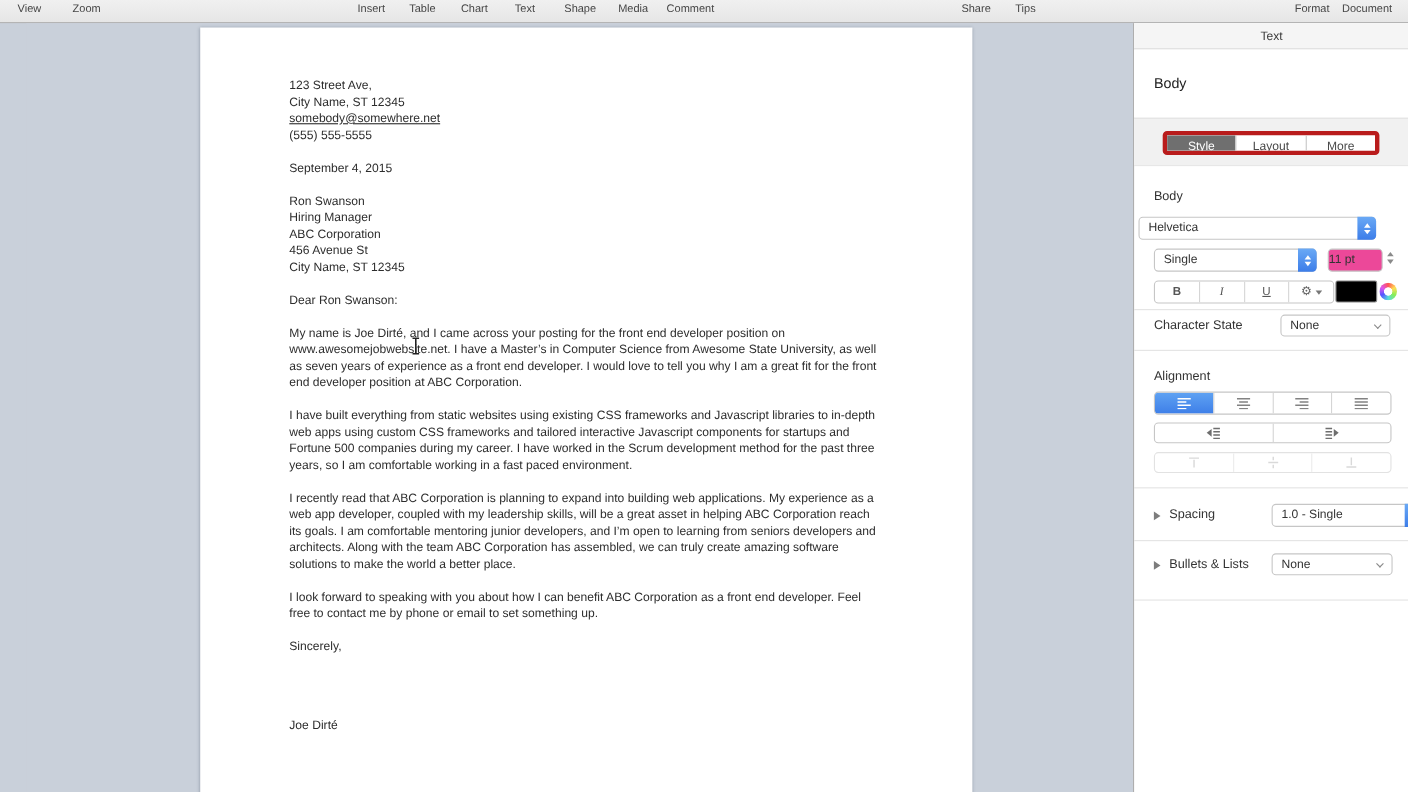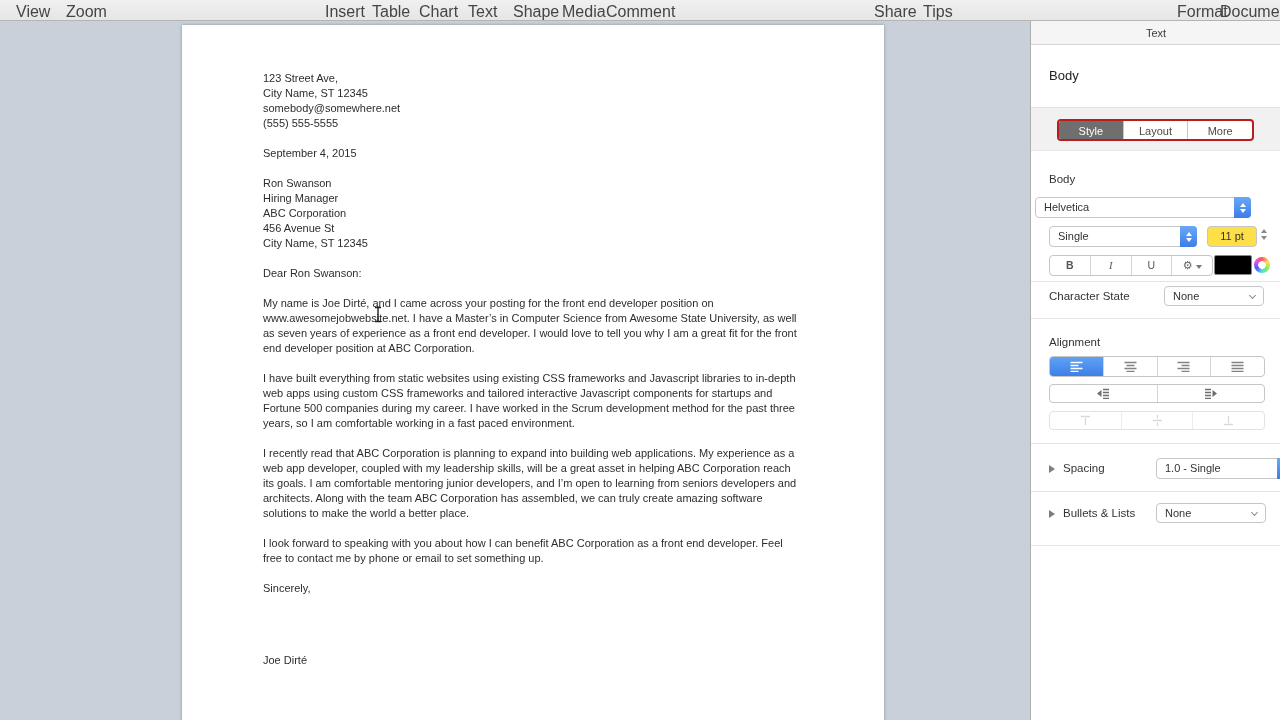--- a/index.html
+++ b/index.html
@@ -3,31 +3,31 @@
 <meta charset="utf-8">
 <style>
   * { margin:0; padding:0; box-sizing:border-box; }
   html,body { width:1280px; height:720px; overflow:hidden; background:#c9d0da; }
   body { font-family:"Liberation Sans", sans-serif; }
   .screen { position:relative; width:1280px; height:720px; }
 
   
   .toolbar { position:absolute; left:0; top:0; width:1280px; height:21px;
              background:linear-gradient(#f0f0f0,#e6e6e6); border-bottom:1px solid #b4b4b4; }
-  .tb { position:absolute; top:3px; font-size:16px; color:#454545; cursor:default; }
+  .tb { position:absolute; top:3px; font-size:10px; color:#454545; cursor:default; }
 
   
   .canvas { position:absolute; left:0; top:21px; width:1030px; height:699px;
             background:#c9d0da; overflow:hidden;margin-left:24px; }
   .page { position:absolute; left:158px; top:4px; width:702px; height:980px;
           background:#ffffff; box-shadow:0 0 3px rgba(60,70,90,.45); }
   .letter { position:absolute; left:81px; top:46px; width:535px;
             font-size:11px; line-height:15px; color:#2d2d2d; }
   .block { margin:0 0 15px 0; }
-  .u { }
+  .u { text-decoration:underline; }
   .signature { margin-top:57px; }
 
   
   .ibeam { position:absolute; left:349px; top:285px; }
 
   
   .sidebar { position:absolute; left:1030px; top:21px; width:250px; height:699px;
              background:#ffffff; border-left:1px solid #aeaeae; }
   .sb-header { position:absolute; left:0; top:0; width:250px; height:24px;
                background:#f5f5f5; border-bottom:1px solid #d6d6d6;
@@ -35,43 +35,43 @@
   .scroll-thumb { position:absolute; left:1px; top:26px; width:3px; height:14px;
                   background:#c2c2c2; border-radius:2px; }
   .body-row { position:absolute; left:0; top:24px; width:297px; height:62px; background:#fff; }
   .body-label { position:absolute; left:18px; top:23px; font-size:13px; color:#222; }
   .tri-dn-dark { position:absolute; right:18px; top:30px; width:0; height:0;
                  border-left:4px solid transparent; border-right:4px solid transparent;
                  border-top:5px solid #555; }
   .tabs-band { position:absolute; left:0; top:86px; width:250px; height:44px;
                background:#f1f1f1; border-top:1px solid #e2e2e2; border-bottom:1px solid #e7e7e7; }
   .segctl { position:absolute; left:26px; top:11px; width:197px; height:22px;
-            display:flex; border:2px solid #b91c1c; border-radius:4px; background:#fff; overflow:hidden; }
+            display:flex; border:4px solid #b91c1c; border-radius:4px; background:#fff; overflow:hidden; }
   .segctl .seg { flex:1; text-align:center; line-height:20px; font-size:11px; color:#4a4a4a;
                  border-left:1px solid #c6c6c6; cursor:default; }
   .segctl .seg:first-child { border-left:none; }
   .segctl .seg.active { background:#6f6f6f; color:#fff; }
 
   .label { position:absolute; font-size:11.5px; color:#333; }
   .divider { position:absolute; left:0; width:250px; height:1px; background:#e3e3e3; }
 
   .select { position:absolute; height:21px; background:#fff; border:1px solid #c6c6c6;
             border-radius:4px; font-size:11px; color:#333; }
   .select .val { position:absolute; left:8px; top:0; line-height:19px; white-space:nowrap; }
   .bluestep { position:absolute; right:-1px; top:-1px; width:17px; height:21px;
               background:linear-gradient(#6aa9f5,#3c7de9); border-radius:0 4px 4px 0;
               display:flex; flex-direction:column; align-items:center; justify-content:center; gap:2px; }
   .wtri-up { width:0;height:0;border-left:3px solid transparent;border-right:3px solid transparent;border-bottom:4px solid #fff; }
   .wtri-dn { width:0;height:0;border-left:3px solid transparent;border-right:3px solid transparent;border-top:4px solid #fff; }
   .chev { position:absolute; right:8px; top:6px; width:5px; height:5px;
           border-right:1.5px solid #8a8a8a; border-bottom:1.5px solid #8a8a8a; transform:rotate(45deg); }
 
-  .sizefield { position:absolute; left:176px; top:0; width:50px; height:21px; background:#fde047;
+  .sizefield { position:absolute; left:176px; top:0; width:50px; height:21px; background:#ec4899;
                border:1px solid #c6c6c6; border-radius:4px; font-size:11px; color:#333;
-               text-align:center; line-height:19px; }
+               line-height:19px; }
   .graystep { position:absolute; left:230px; top:3px; display:flex; flex-direction:column; gap:3px; }
   .gtri-up { width:0;height:0;border-left:3px solid transparent;border-right:3px solid transparent;border-bottom:4px solid #8a8a8a; }
   .gtri-dn { width:0;height:0;border-left:3px solid transparent;border-right:3px solid transparent;border-top:4px solid #8a8a8a; }
 
   .biu { position:absolute; left:18px; width:164px; height:21px; display:flex;
          border:1px solid #c6c6c6; border-radius:4px; background:#fff; overflow:hidden; }
   .biu .seg { flex:1; text-align:center; line-height:19px; font-size:10.5px; color:#555;
               border-left:1px solid #d5d5d5; }
   .biu .seg:first-child { border-left:none; }
   .bold { font-weight:bold; }

